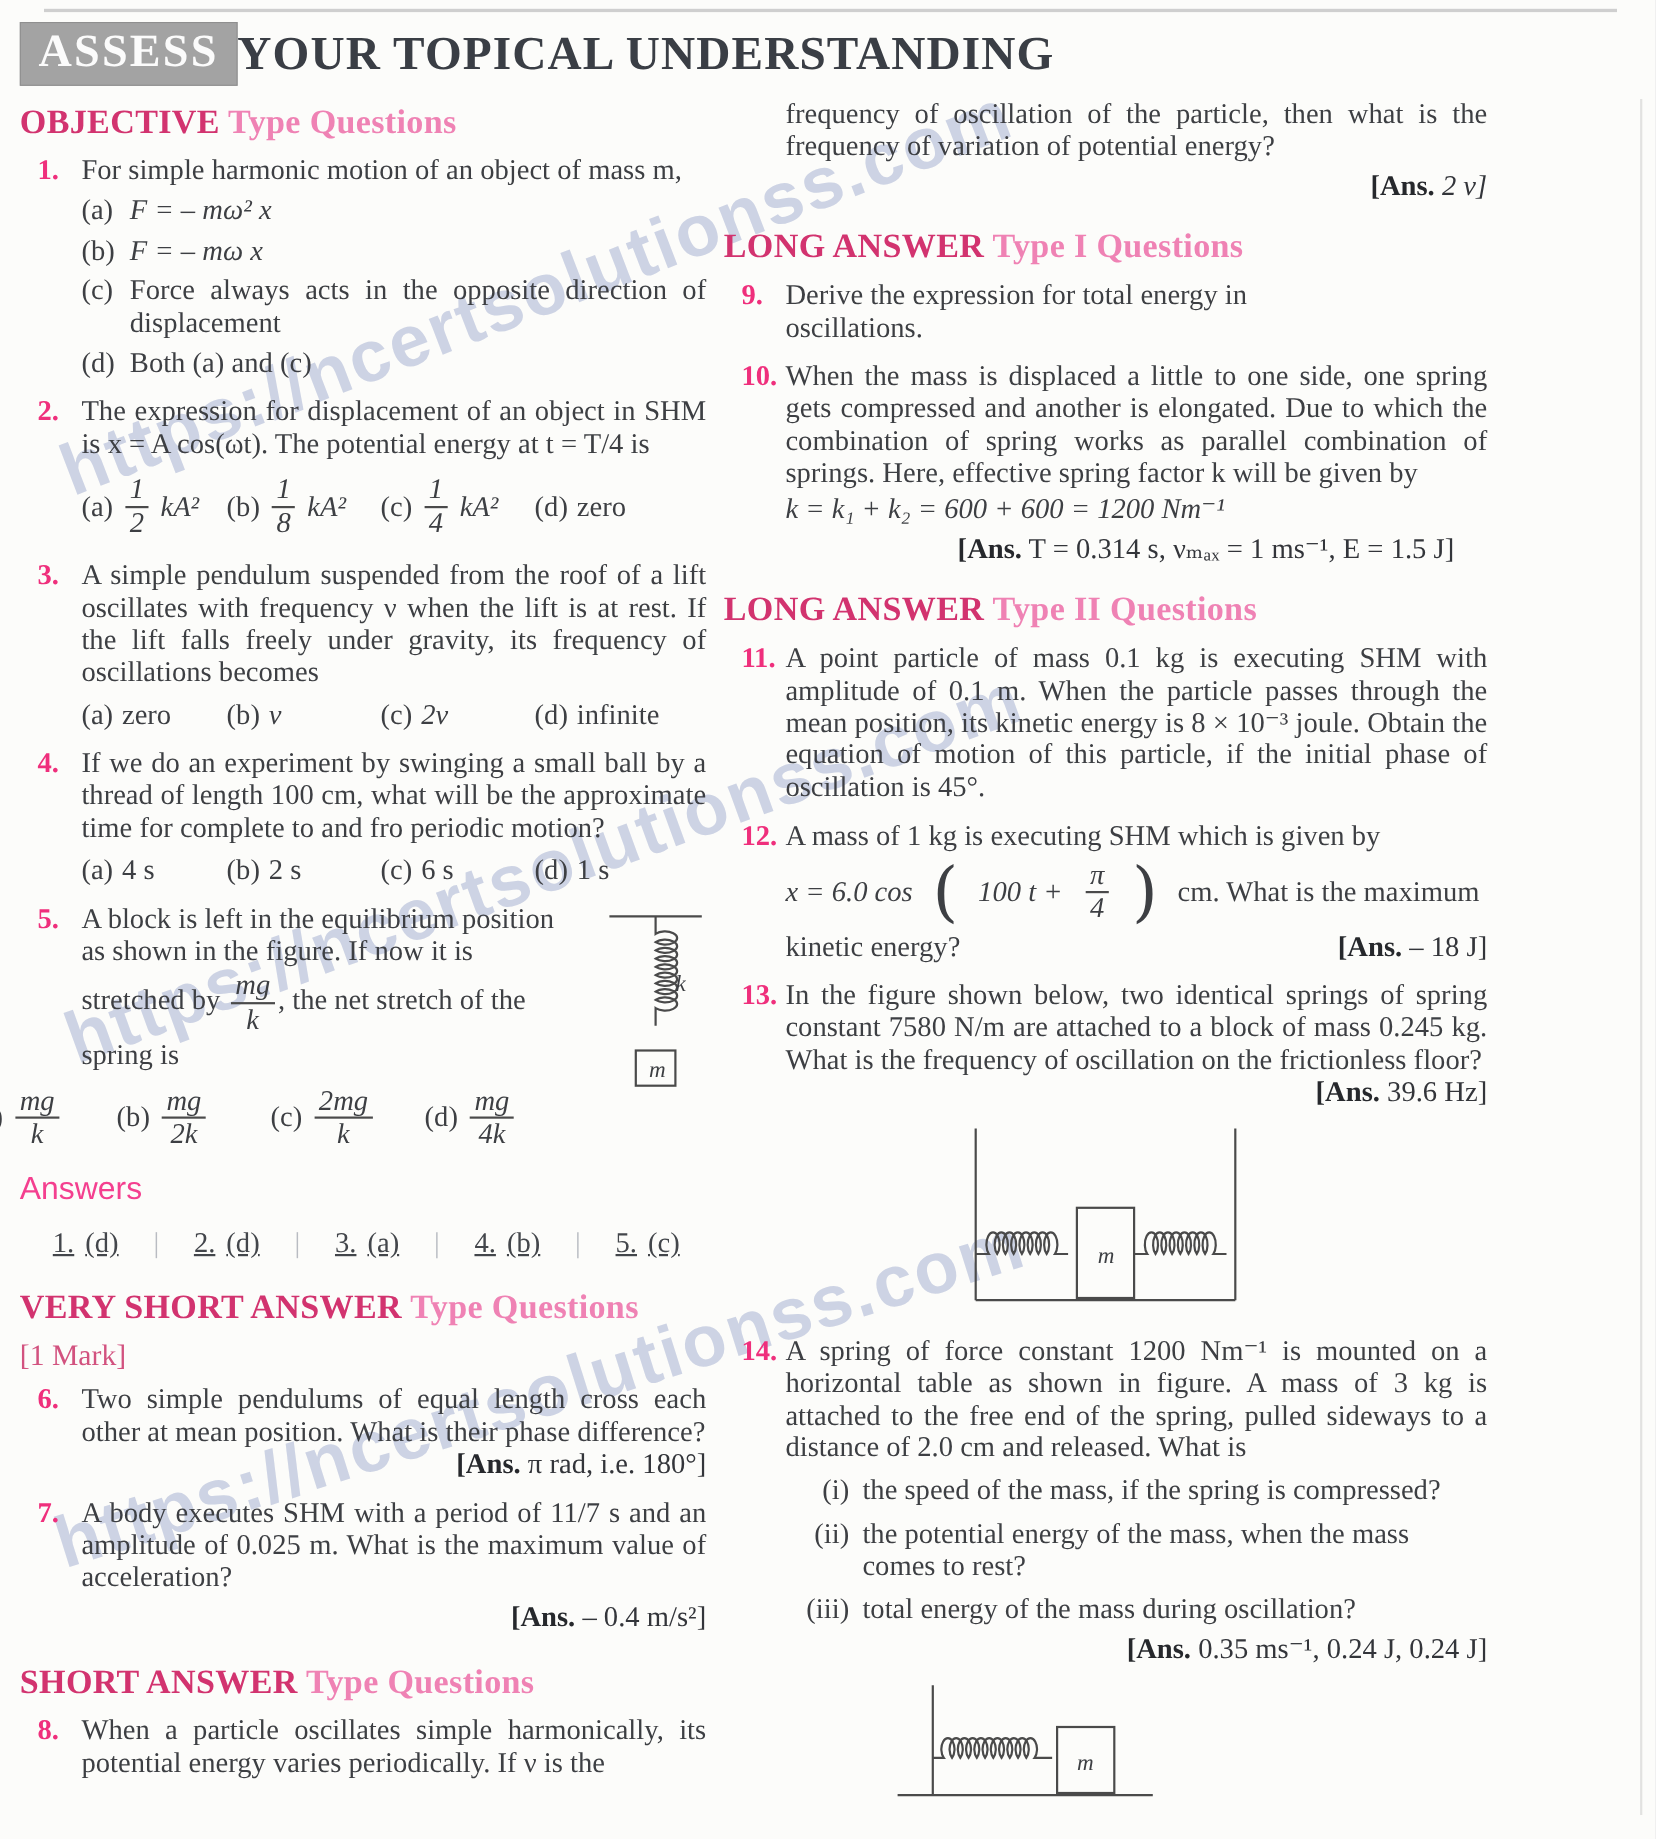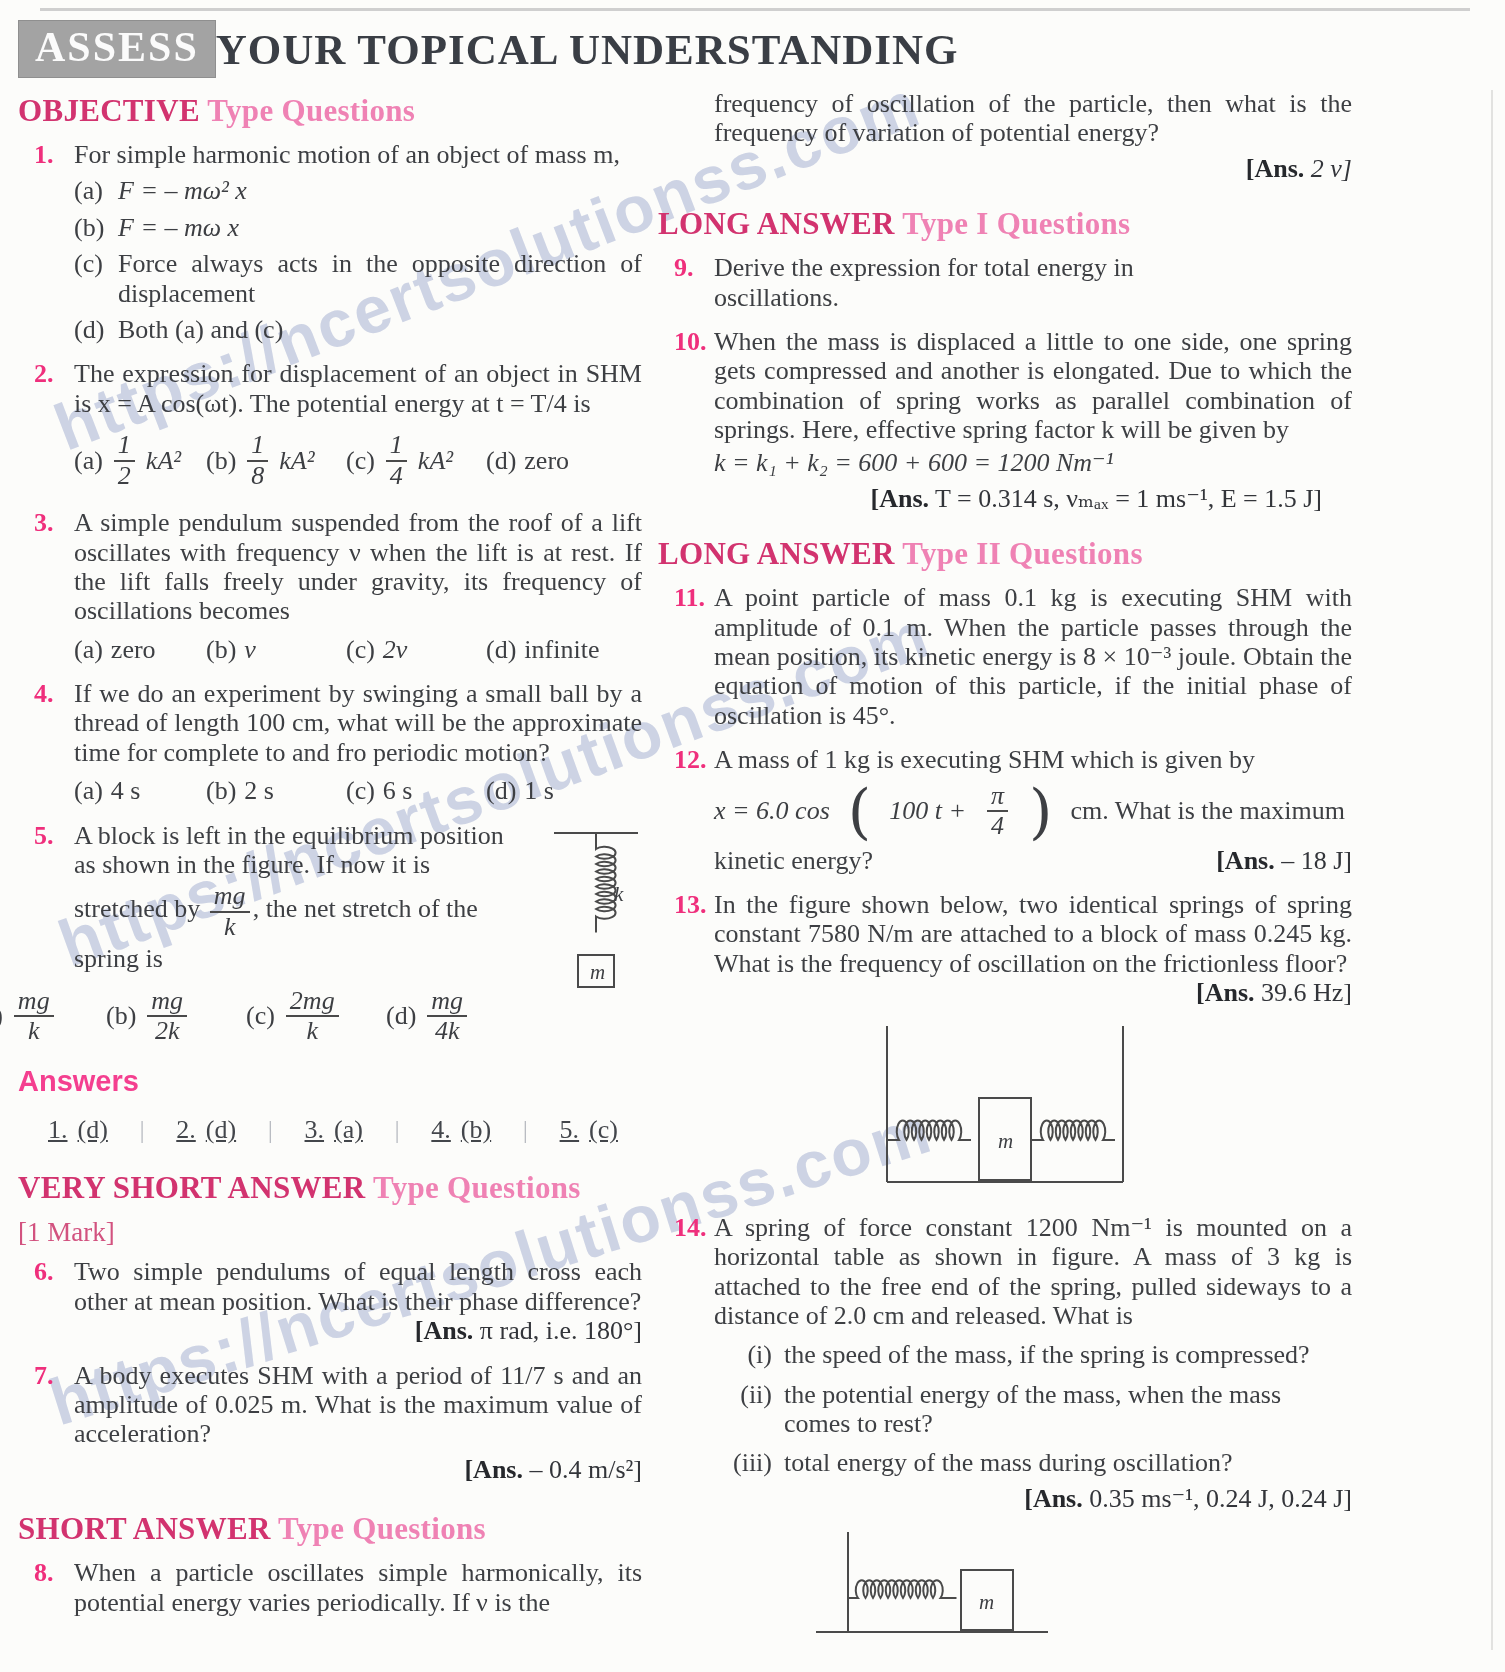--- a/index.html
+++ b/index.html
@@ -54,21 +54,21 @@
   .frac{display:inline-flex;flex-direction:column;align-items:center;vertical-align:middle;font-style:italic;line-height:1.02;margin:0 3px;}
   .frac .fn{padding:0 4px 1px;border-bottom:2px solid #4a4a4a;}
   .frac .fd{padding:1px 4px 0;}
   .opts4.tall{margin-top:14px;margin-bottom:4px;}
 
   .ansline{display:block;text-align:right;margin-top:6px;}
   .anslabel{font-weight:bold;color:#26282c;}
   .ansval{color:#33353a;}
   .ansfloat{float:right;}
 
-  .answers-head{font-family:"Liberation Sans","DejaVu Sans",sans-serif;color:#f43f8f;font-weight:bold;font-size:29px;margin:16px 0 14px;}
+  .answers-head{font-family:"Liberation Sans","DejaVu Sans",sans-serif;color:#f43f8f;font-weight:normal;font-size:29px;margin:16px 0 14px;}
   .ansrow{display:flex;align-items:center;justify-content:space-between;padding:4px 24px 0 30px;color:#43464b;text-decoration:underline;}
   .ansrow .ai{white-space:nowrap;}
   .ansrow .an{margin-right:10px;}
   .ansrow .sep{color:#b9bcc2;}
 
   
   .q5wrap{position:relative;padding-right:100px;}
   .fig5{position:absolute;right:-4px;top:2px;}
   figure{margin:0;}
   .figline{stroke:#4a4a4a;stroke-width:2;fill:none;}

